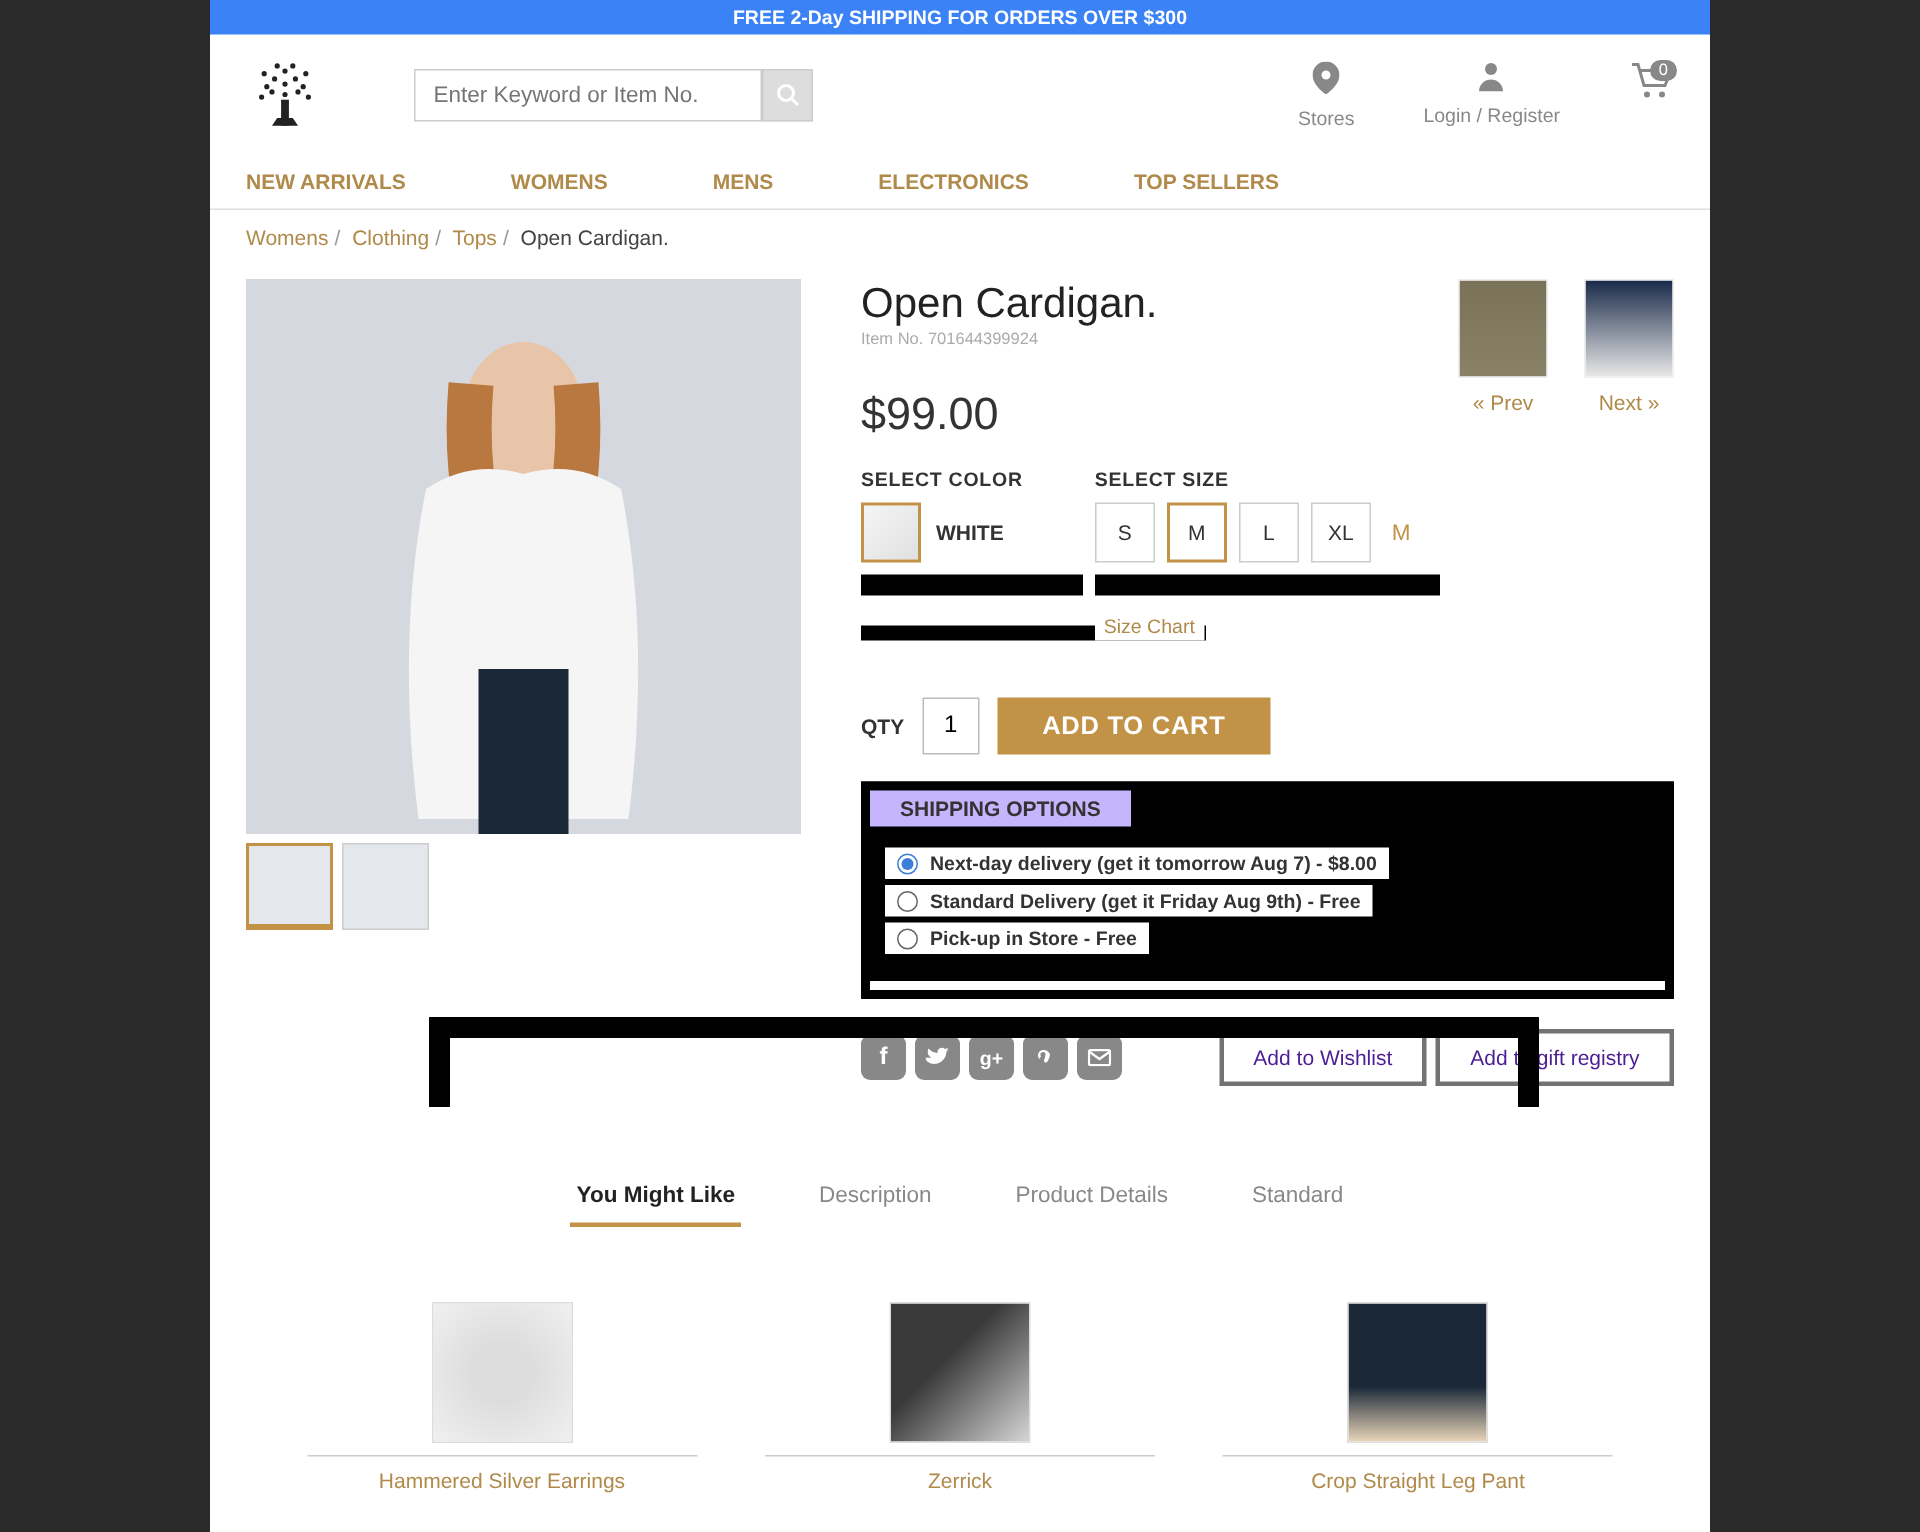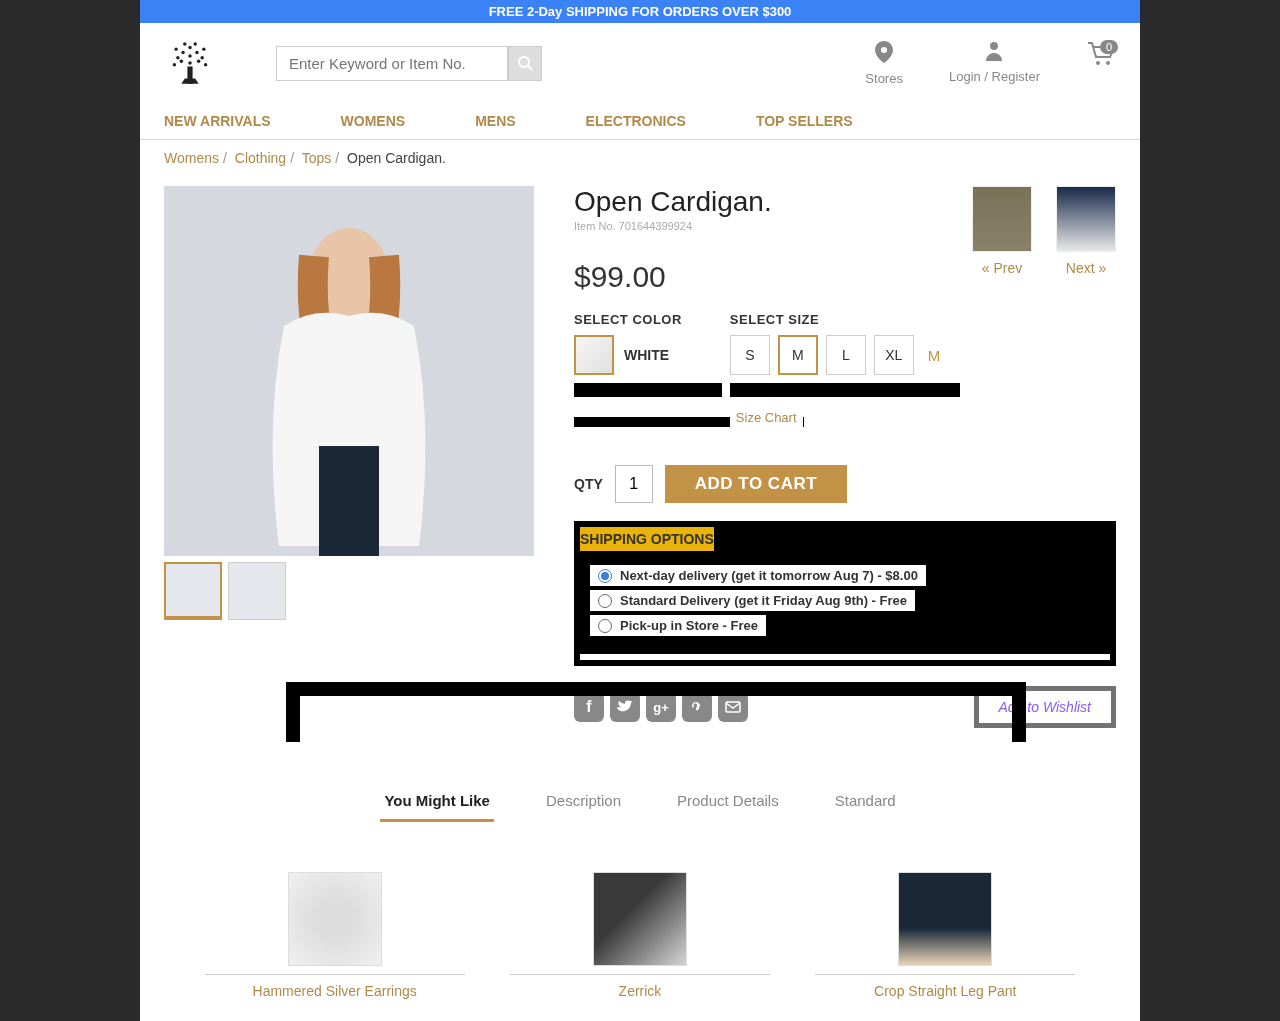--- a/index.html
+++ b/index.html
@@ -44,31 +44,31 @@
 .size { width: 40px; height: 40px; border: 1px solid #ccc; display: flex; align-items: center; justify-content: center; font-size: 14px; cursor: pointer; }
 .size.selected { border: 2px solid #c29246; }
 .size-selected-label { color: #c29246; font-size: 15px; font-weight: 500; margin-left: 6px; }
 .size-chart { color: #b08a4a; font-size: 13px; margin-top: 28px; cursor: pointer; display: inline-block; background:#fff; padding:2px 6px; }
 .barline { height: 14px; background: #000; margin-top: 0; width: 148px; }
 .atc-row { display: flex; align-items: center; gap: 12px; margin-top: 38px; }
 .qty-label { font-weight: 600; font-size: 14px; }
 .qty-input { width: 38px; height: 38px; text-align: center; border: 1px solid #bbb; font-size: 16px; }
 .atc-btn { background: #c29246; color: #fff; border: none; padding: 0 30px; height: 38px; font-size: 17px; font-weight: 600; letter-spacing: .5px; cursor: pointer; }
 .shipping-block { margin-top: 18px; border: 6px solid #000; background:#000; }
-.shipping-header { background: #eab308; display: inline-block; padding: 4px 0; font-weight: 600; font-size: 14px; margin:0; }
+.shipping-header { background: #c4b5fd; display: inline-block; padding: 4px 20px; font-weight: 600; font-size: 14px; margin:0; }
 .ship-opts { padding: 14px 10px 8px; }
 .ship-opt { background: #fff; padding: 3px 8px; margin-bottom: 4px; display: flex; align-items: center; gap: 8px; font-size: 13px; font-weight:600; width: fit-content; }
 .ship-radio { width: 14px; height: 14px; border: 1px solid #666; border-radius: 50%; display: inline-block; position: relative; }
 .ship-radio.on { border-color: #3a7fd9; }
 .ship-radio.on::after { content: ""; position: absolute; inset: 2px; background: #3a7fd9; border-radius: 50%; }
 .bottom-divider { height:6px; background:#fff; margin-top:6px;}
 .share-row { display: flex; align-items: center; gap: 6px; margin-top: 20px; margin-bottom:14px;}
 .share-icon { width: 30px; height: 30px; background: #888; border-radius: 6px; display: flex; align-items: center; justify-content: center; color: #fff; font-size: 16px; font-weight: 700; cursor: pointer; }
 .share-spacer { flex: 1; }
-.wish-btn { border: 5px solid #737373; background: #fff; padding: 8px 20px; font-size: 14px; color: #8b5cf6; cursor: pointer; font-style: italic; }
+.wish-btn { border: 3px solid #737373; background: #fff; padding: 8px 20px; font-size: 14px; color: #4c1d95; cursor: pointer; }
 .prevnext { position: absolute; right: 0; top: 0; display: flex; gap: 24px; }
 .pn-item { text-align: center; }
 .pn-thumb { width: 60px; height: 66px; background: #dcdfe3; margin-bottom: 8px; border:1px solid #eee;}
 .pn-link { color: #b08a4a; font-size: 14px; cursor: pointer; }
 .tabs-wrap { margin: 0 24px; position: relative; }
 .black-frame { position: absolute; left: 122px; top: -60px; width: 740px; height: 260px; border: 14px solid #000; border-left-width: 14px; border-bottom: none; z-index: 0; pointer-events:none;}
 .tabs { display: flex; justify-content: center; gap: 48px; position: relative; z-index: 2; background: #fff; padding-top: 40px; }
 .tab { padding: 10px 4px; color: #888; font-size: 15px; cursor: pointer; text-align: center; }
 .tab.active { color: #222; font-weight: 600; border-bottom: 3px solid #c29246; }
 .recs { display: flex; justify-content: space-around; padding: 50px 18px 40px; position: relative; z-index: 2; background: #fff; }
@@ -264,20 +264,21 @@
             </svg>
         </div>
         <div class="share-icon">
           <svg width="16" height="12" viewBox="0 0 16 12" fill="none" stroke="#fff" stroke-width="1.5">
               <rect x="1" y="1" width="14" height="10" rx="1"></rect>
               <path d="M1 2l7 5 7-5"></path>
             </svg>
         </div>
         <div class="share-spacer"></div>
         <button class="wish-btn">Add to Wishlist</button>
+        <button class="wish-btn">Add to gift registry</button>
       </div>
     </div>
   </div>
 
   <div class="tabs-wrap">
     <div class="black-frame"></div>
     <div class="tabs">
       <div class="tab active">You Might Like</div>
       <div class="tab">Description</div>
       <div class="tab">Product Details</div>

